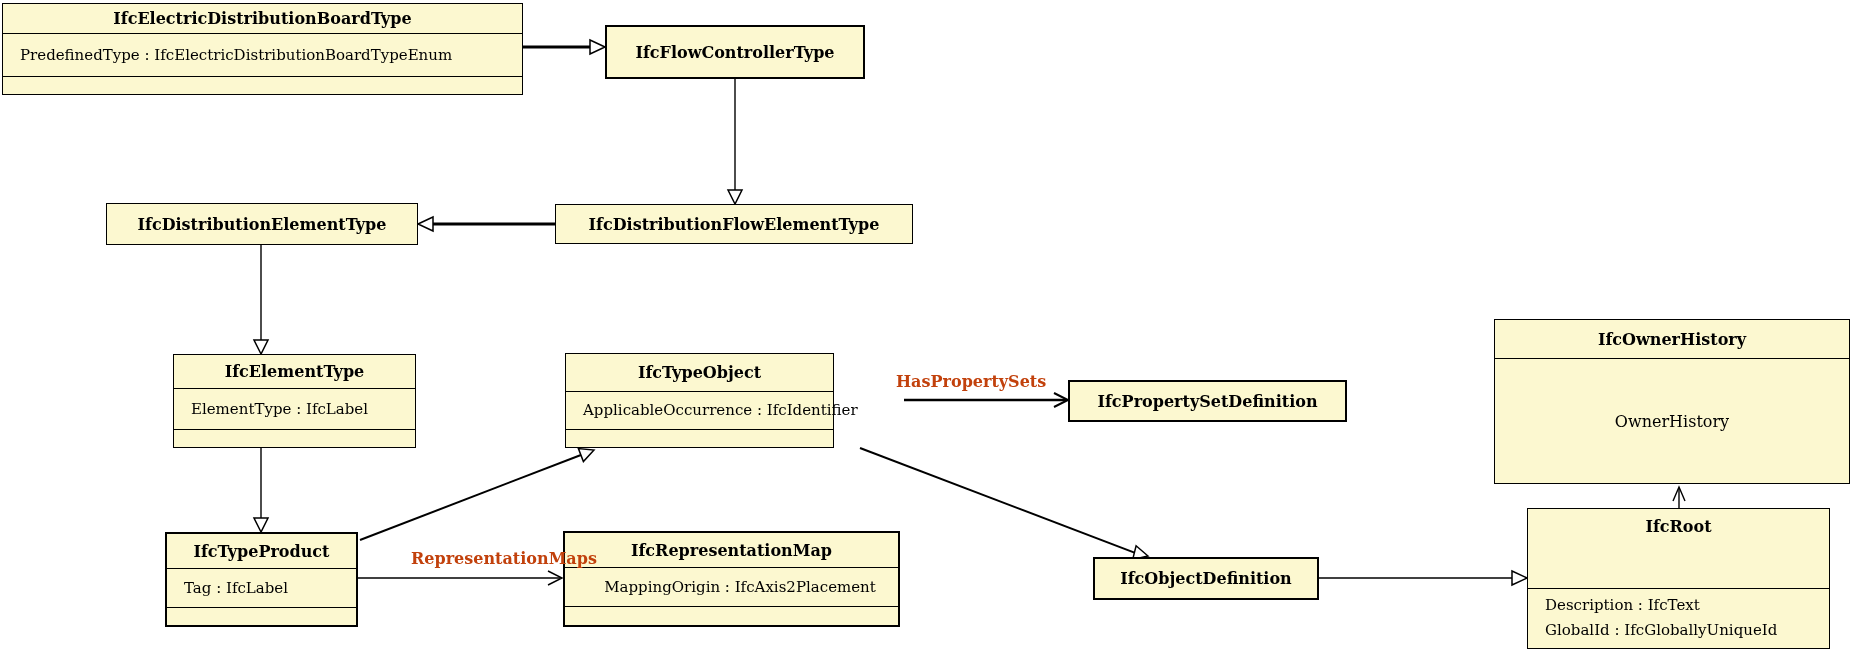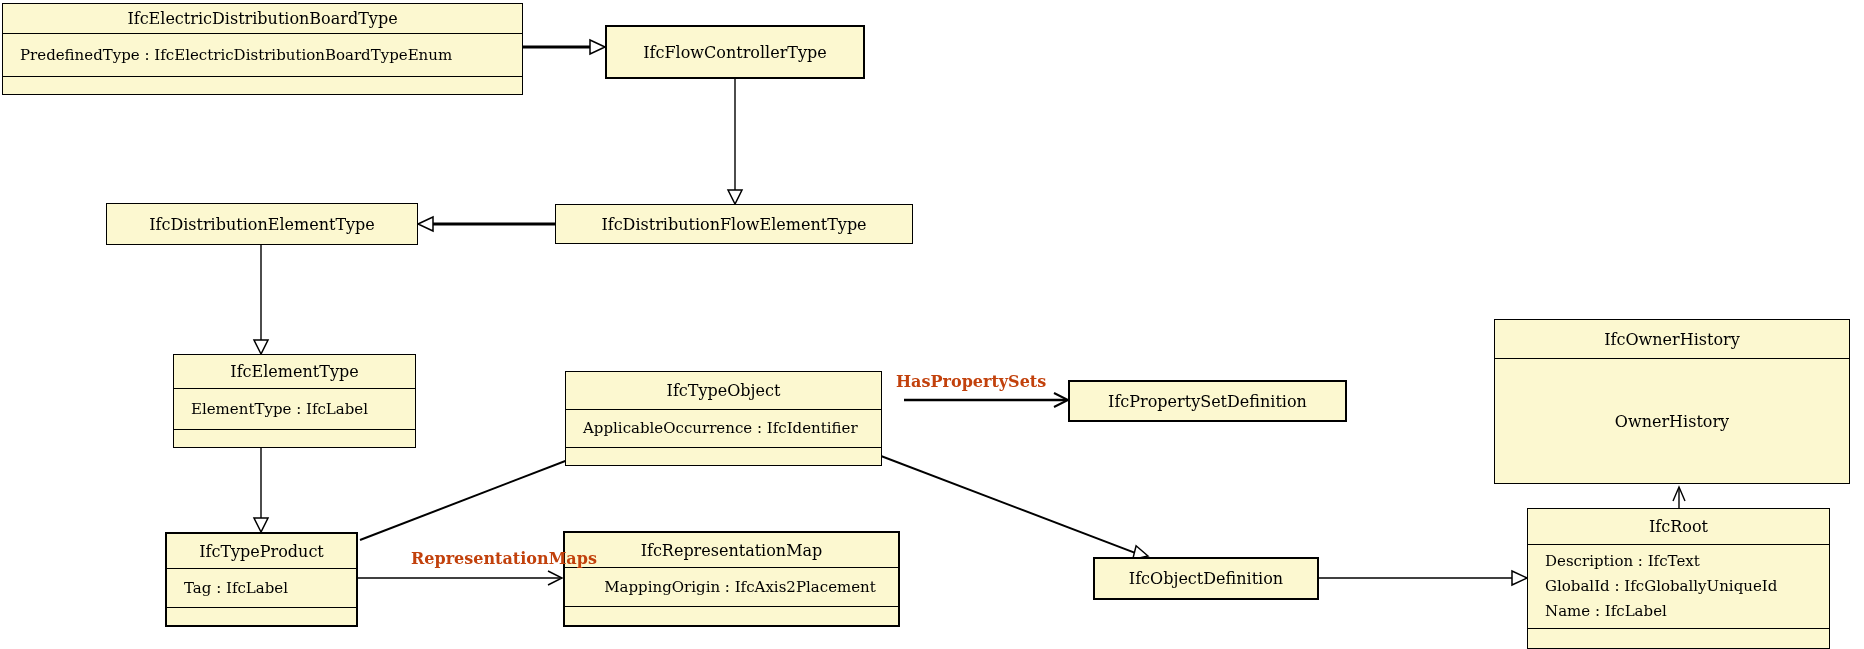--- a/index.html
+++ b/index.html
@@ -16,21 +16,21 @@
     box-sizing:border-box;
     background:var(--node-fill,#fcf8d0);
     border:1.4px solid var(--node-border,#000);
     display:flex;flex-direction:column;
     color:#000;
   }
   .node.b2{border-width:2px;}
   .node.b25{border-width:2.5px;}
   .title{
     display:flex;align-items:center;justify-content:center;
-    font-weight:normal;font-size:16px;white-space:nowrap;
+    font-weight:bold;font-size:16px;white-space:nowrap;
     flex:0 0 auto;
   }
   .single .title{flex:1 1 auto;}
   .attrs{
     border-top:1.2px solid #000;
     display:flex;flex-direction:column;justify-content:center;
     padding-left:17px;font-size:15px;
     flex:0 0 auto;box-sizing:border-box;
   }
   .attr{line-height:25px;white-space:nowrap;}
@@ -129,21 +129,21 @@
   </div>
 
   <div class="node" style="left:140px;top:354px;width:243px;height:94px;margin-left:33px;">
     <div class="title" style="height:33px">IfcElementType</div>
     <div class="attrs" style="height:41px">
       <div class="attr">ElementType : IfcLabel</div>
     </div>
     <div class="footer"></div>
   </div>
 
-  <div class="node" style="left:565px;top:353px;width:317px;height:95px;margin-top:18px;">
+  <div class="node" style="left:565px;top:353px;width:269px;height:95px;">
     <div class="title" style="height:37px">IfcTypeObject</div>
     <div class="attrs" style="height:38px">
       <div class="attr">ApplicableOccurrence : IfcIdentifier</div>
     </div>
     <div class="footer"></div>
   </div>
 
   <div class="node single b2" style="left:1068px;top:380px;width:279px;height:42px;">
     <div class="title">IfcPropertySetDefinition</div>
   </div>
@@ -166,21 +166,21 @@
     <div class="attrs" style="height:39px">
       <div class="attr">MappingOrigin : IfcAxis2Placement</div>
     </div>
     <div class="footer"></div>
   </div>
 
   <div class="node single b2" style="left:1093px;top:557px;width:226px;height:43px;">
     <div class="title">IfcObjectDefinition</div>
   </div>
 
-  <div class="node" style="left:1527px;top:508px;width:303px;height:141px;">
+  <div class="node" style="left:1527px;top:508px;width:303px;height:141px;gap:44px;">
     <div class="title" style="height:35px">IfcRoot</div>
     <div class="attrs" style="height:84px">
       <div class="attr">Description : IfcText</div>
       <div class="attr">GlobalId : IfcGloballyUniqueId</div>
       <div class="attr">Name : IfcLabel</div>
     </div>
     <div class="footer"></div>
   </div>
 
   <div class="edge-label" style="left:896px;top:372px;">HasPropertySets</div>

